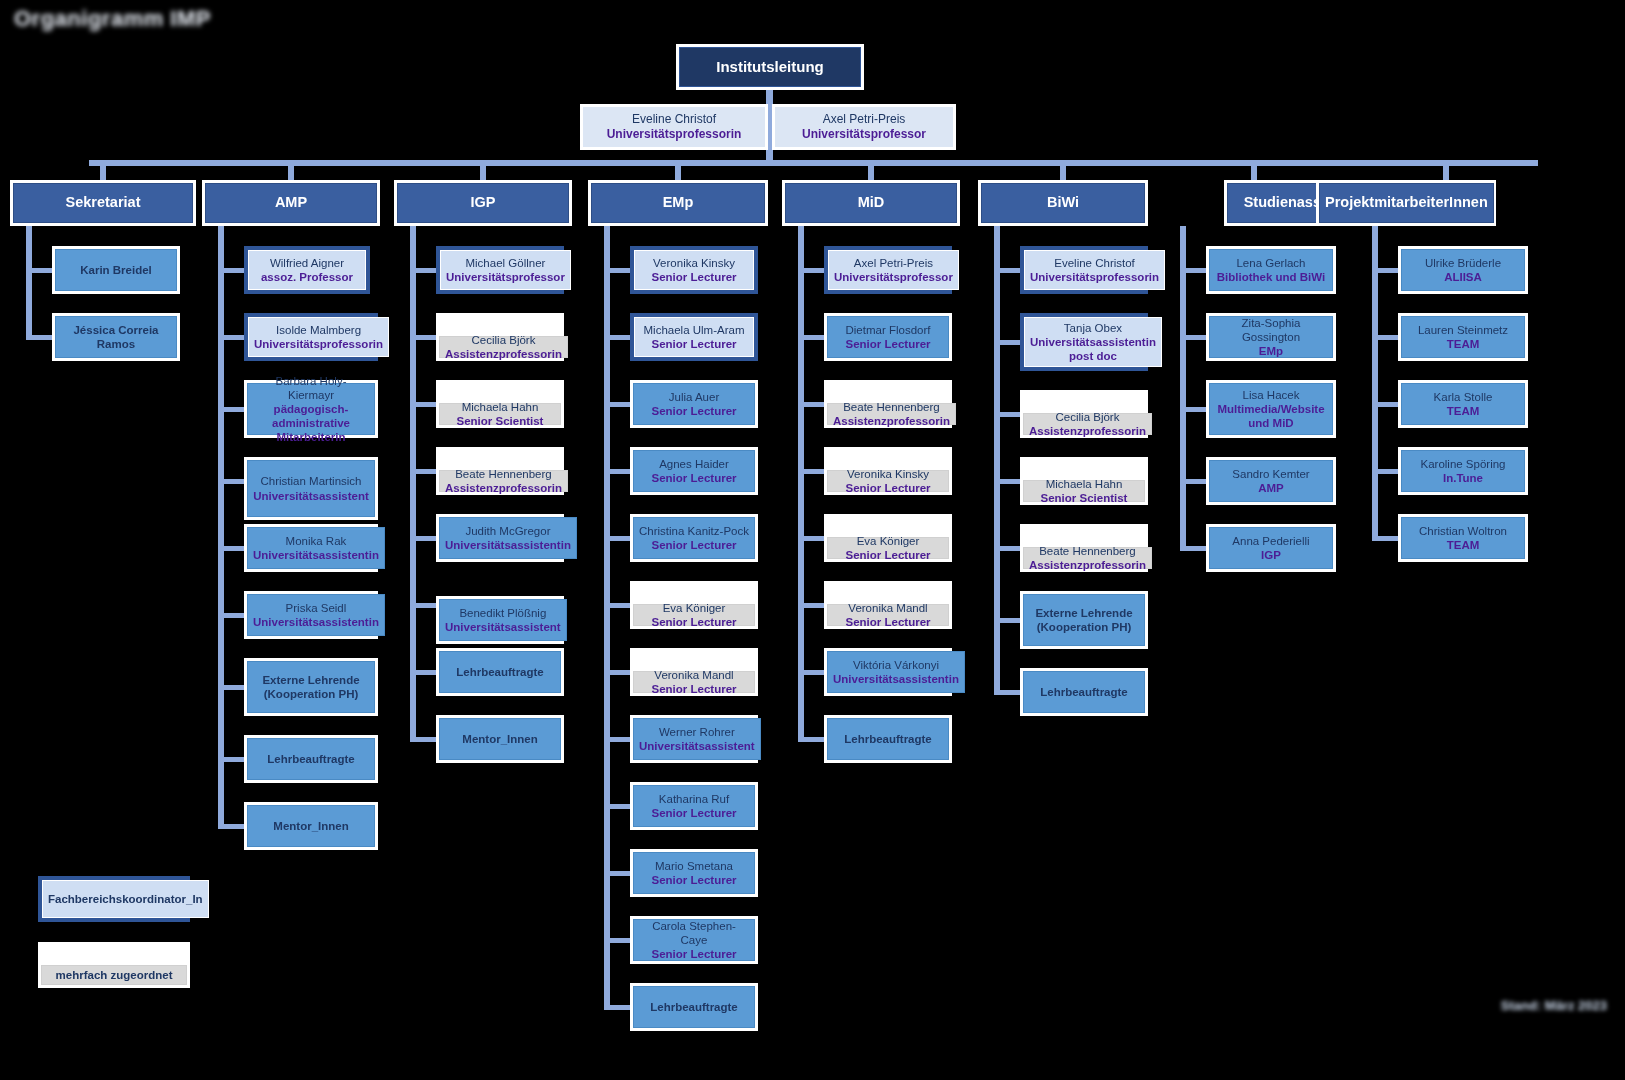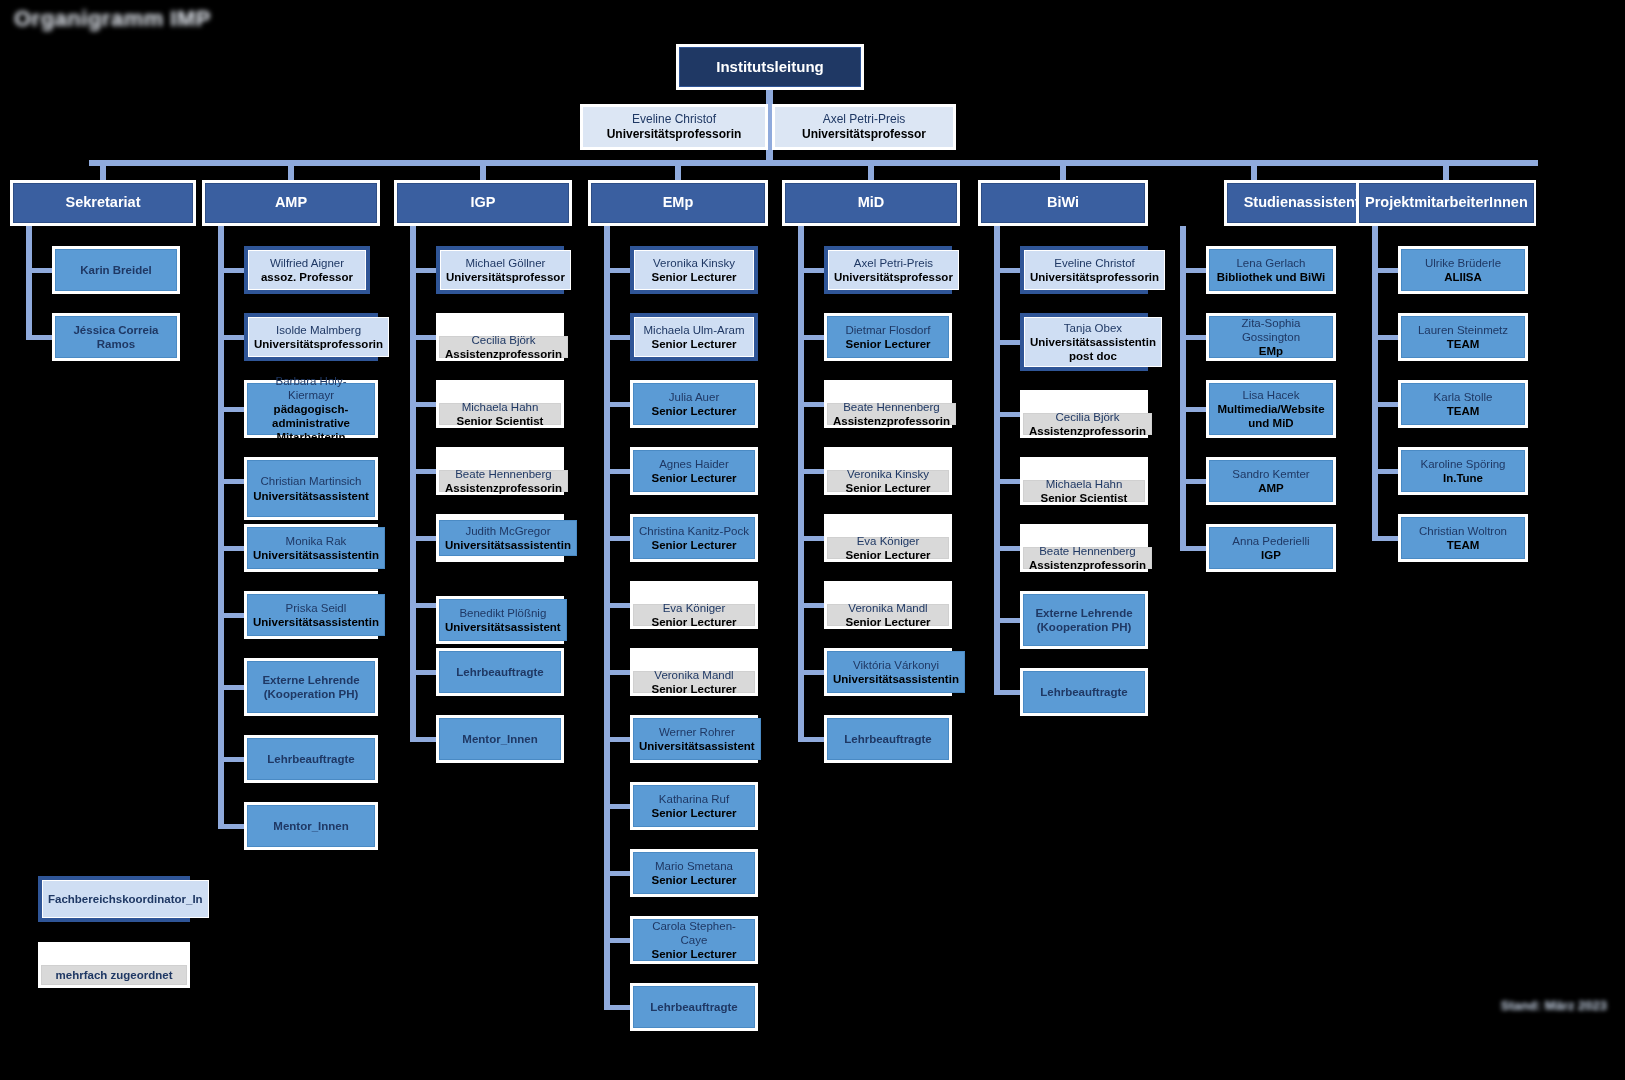--- a/index.html
+++ b/index.html
@@ -60,21 +60,21 @@
     flex: 1 1 auto;
     display: flex;
     flex-direction: column;
     align-items: center;
     justify-content: center;
     text-align: center;
     line-height: 1.22;
     padding: 3px 5px;
   }
   .node .nm { font-size: 11.5px; font-weight: normal; color: #1f3864; }
-  .node .rl { font-size: 11.5px; font-weight: bold; color: #000000; }
+  .node .rl { font-size: 11.5px; font-weight: bold; color: #4c1d95; }
   .node .solo { font-size: 11.5px; font-weight: bold; color: #1f3864; }
 
   
   .v-root {               
     background: #ffffff;
   }
   .v-root > .inner {
     background: #1f3864;
     border: 1px solid #2f5597;
   }
@@ -311,21 +311,21 @@
         <div class="nm">Michaela Hahn</div>
         <div class="rl">Senior Scientist</div>
       </div>
     </div>
     <div class="node v-gray" style="left: 436px; top: 447px; width: 128px; height: 48px;">
       <div class="inner">
         <div class="nm">Beate Hennenberg</div>
         <div class="rl">Assistenzprofessorin</div>
       </div>
     </div>
-    <div class="node v-blue" style="left: 436px; top: 514px; width: 128px; height: 48px; align-items: center;">
+    <div class="node v-blue" style="left: 436px; top: 514px; width: 128px; height: 48px;">
       <div class="inner">
         <div class="nm">Judith McGregor</div>
         <div class="rl">Universitätsassistentin</div>
       </div>
     </div>
     <div class="node v-blue" style="left: 436px; top: 596px; width: 128px; height: 48px;">
       <div class="inner">
         <div class="nm">Benedikt Plößnig</div>
         <div class="rl">Universitätsassistent</div>
       </div>
@@ -541,21 +541,21 @@
         <div class="nm">Sandro Kemter</div>
         <div class="rl">AMP</div>
       </div>
     </div>
     <div class="node v-blue" style="left: 1206px; top: 524px; width: 130px; height: 48px;">
       <div class="inner">
         <div class="nm">Anna Pederielli</div>
         <div class="rl">IGP</div>
       </div>
     </div>
-    <div class="node v-dept" style="left: 1356px; top: 180px; width: 180px; height: 46px;">
+    <div class="node v-dept" style="left: 1316px; top: 180px; width: 180px; height: 46px;">
       <div class="inner">
         <div class="solo">ProjektmitarbeiterInnen</div>
       </div>
     </div>
     <div class="node v-blue" style="left: 1398px; top: 246px; width: 130px; height: 48px;">
       <div class="inner">
         <div class="nm">Ulrike Brüderle</div>
         <div class="rl">ALIISA</div>
       </div>
     </div>

